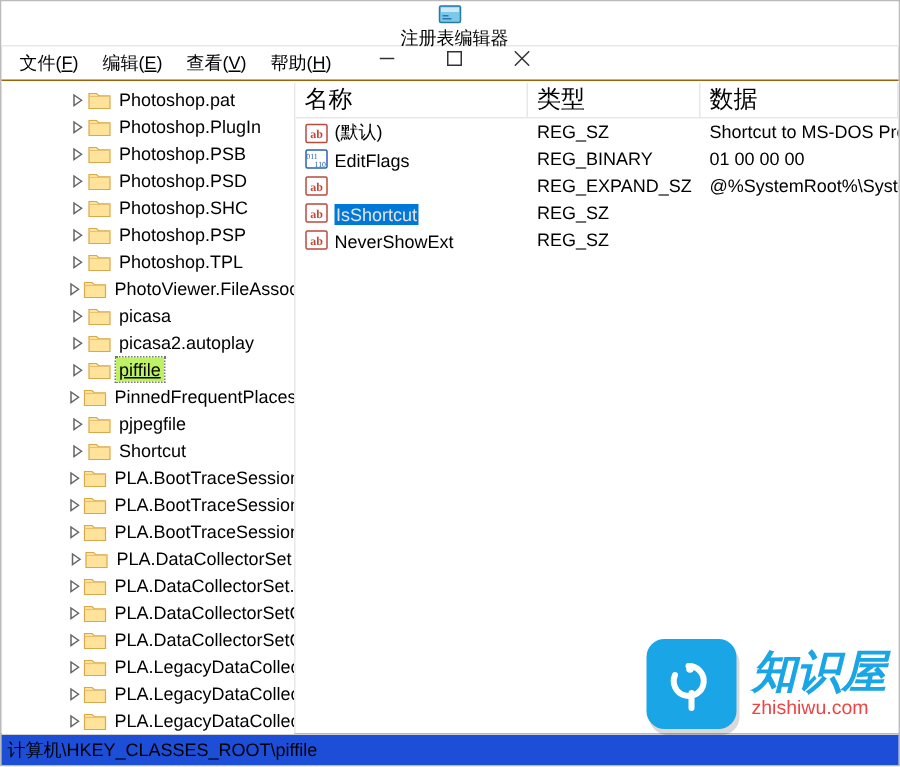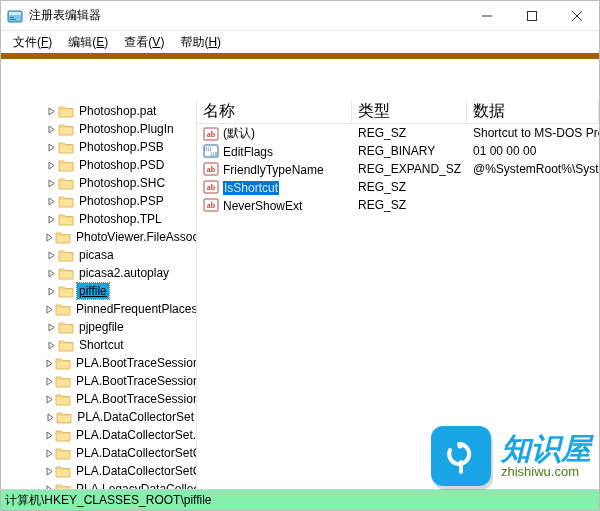--- a/index.html
+++ b/index.html
@@ -21,20 +21,21 @@
     border: 1px solid #bbb;
   }
   
   .titlebar {
     height: 29px;
     background: #fff;
     display: flex;
     align-items: center;
     padding-left: 6px;
     border-bottom: 1px solid #e8e8e8;
+    flex-direction: column;
   }
   .titlebar .app-icon {
     width: 16px; height: 16px;
     margin-right: 6px;
     display: inline-block;
   }
   .titlebar .title-text {
     flex: 1;
     font-size: 12px;
   }
@@ -53,36 +54,35 @@
     color: #333;
   }
   .win-btn.close { width: 45px; }
   
   .menubar {
     height: 22px;
     display: flex;
     align-items: center;
     padding: 0 6px;
     gap: 4px;
-    border-bottom: 6px solid #a16207;
+    border-bottom: 1px solid #a16207;
     font-size: 12px;
   }
   .menubar .menu-item {
     padding: 2px 6px;
   }
   .menu-mnemonic {
     text-decoration: underline;
   }
   
   .body {
     flex: 1;
     display: flex;
     overflow: hidden;
     border-top: 1px solid #fff;
-    margin-top: 40px;
   }
   .tree-pane {
     width: 195px;
     overflow-y: scroll;
     overflow-x: hidden;
     border-right: 1px solid #e8e8e8;
     background: #fff;
     position: relative;
     padding-top: 2px;
   }
@@ -112,21 +112,21 @@
   .tree-row .folder-icon {
     width: 16px; height: 14px;
     margin-right: 3px;
     display: inline-block;
     flex-shrink: 0;
   }
   .tree-row .label {
     padding: 1px 2px;
   }
   .tree-row.selected .label {
-    background: #0ea5e9;
+    background: #bef264;
     outline: 1px dotted #777;
     text-decoration: underline;
   }
   
   .list-header {
     height: 23px;
     display: flex;
     align-items: center;
     background: #fff;
     border-bottom: 1px solid #e8e8e8;
@@ -172,21 +172,21 @@
   }
   .list-row.selected .name-text {
     background: #0078d7;
     color: #e5e5e5;
     padding: 0 1px;
   }
   
   .statusbar {
     height: 20px;
     border-top: 1px solid #d0d0d0;
-    background: #86efac;
+    background: #1d4ed8;
     display: flex;
     align-items: center;
     padding: 0 4px;
     font-size: 12px;
   }
   
   ::-webkit-scrollbar { width: 16px; }
   ::-webkit-scrollbar-track { background: #f0f0f0; }
   ::-webkit-scrollbar-thumb { background: #c6c6c6; }
   ::-webkit-scrollbar-button {
@@ -215,21 +215,21 @@
   }
   .wm-text-main {
     font-size: 30px;
     font-weight: 700;
     color: #1aa5e6;
     font-style: italic;
     line-height: 1;
   }
   .wm-text-sub {
     font-size: 13px;
-    color: #4d7c0f;
+    color: #ef4444;
     letter-spacing: 0px;
   }
 </style>
 </head>
 <body>
 
 <div class="window">
 
   <div class="titlebar">
     <span class="app-icon">
@@ -560,21 +560,20 @@
               <span class="name-text">EditFlags</span>
             </div>
             <div class="cell type-cell">REG_BINARY</div>
             <div class="cell data-cell">01 00 00 00</div>
           </div>
           <div class="list-row">
             <div class="cell name-cell">
               <span class="reg-icon"><svg width="16" height="16" viewBox="0 0 16 16">
                   <use href="#reg-string-icon-def"></use>
                 </svg></span>
-              <span class="name-text">FriendlyTypeName</span>
             </div>
             <div class="cell type-cell">REG_EXPAND_SZ</div>
             <div class="cell data-cell">@%SystemRoot%\System32\shell32.dll</div>
           </div>
           <div class="list-row selected">
             <div class="cell name-cell">
               <span class="reg-icon"><svg width="16" height="16" viewBox="0 0 16 16">
                   <use href="#reg-string-icon-def"></use>
                 </svg></span>
               <span class="name-text">IsShortcut</span>

